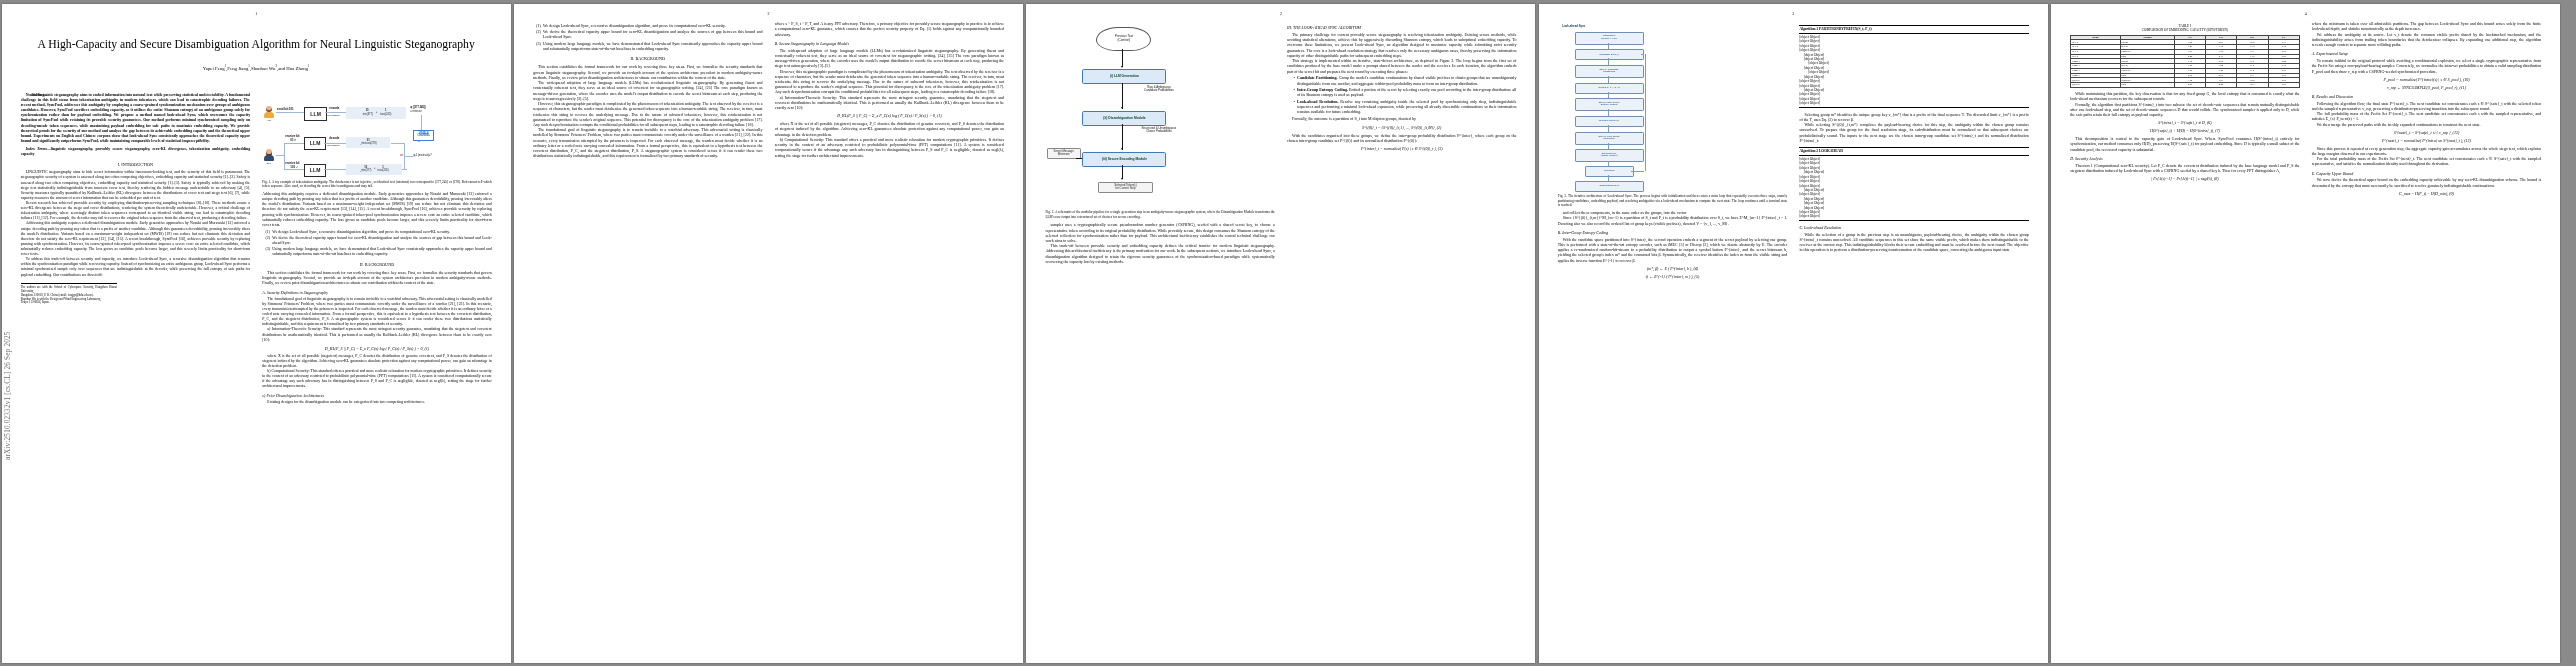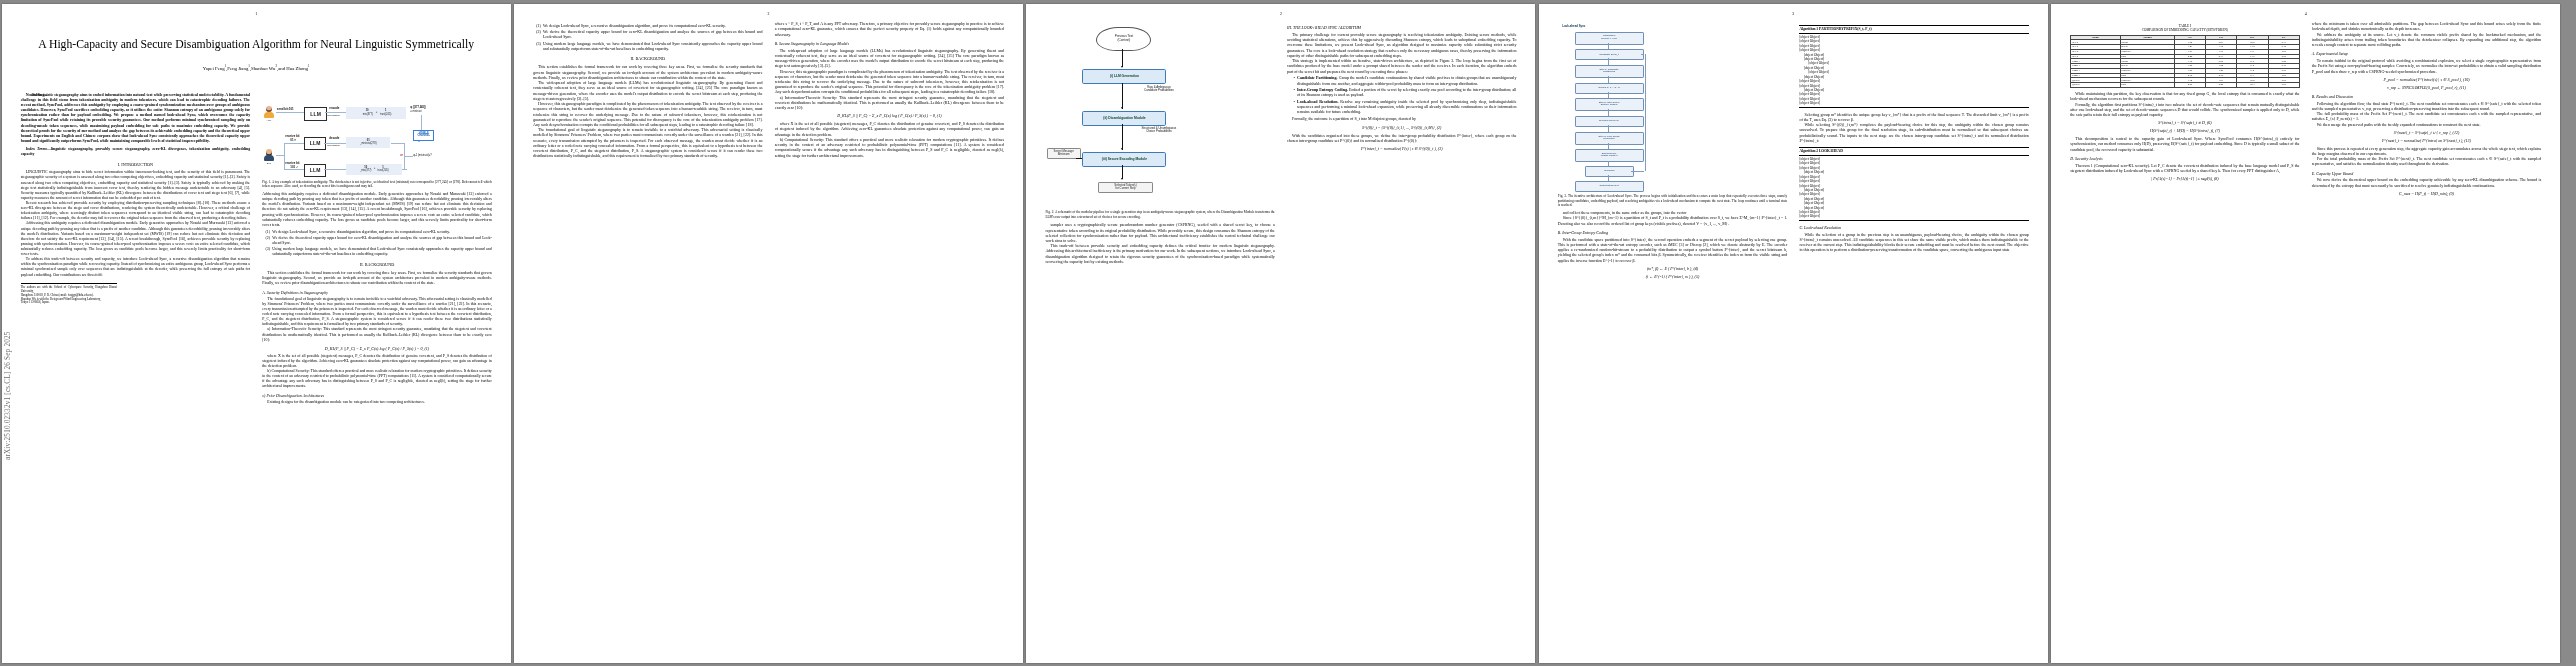--- a/index.html
+++ b/index.html
@@ -79,21 +79,21 @@
 </style>
 </head>
 <body>
 
 <div class="strip">
 
   <div class="page">
     <div class="pagenum">1</div>
     <div class="arxivband">arXiv:2510.02332v1  [cs.CL]  26 Sep 2025</div>
 
-    <h1 class="title">A High-Capacity and Secure Disambiguation Algorithm for Neural Linguistic Symmetrically</h1>
+    <h1 class="title">A High-Capacity and Secure Disambiguation Algorithm for Neural Linguistic Steganography</h1>
 
     <div class="authors">
       <span>Yapei Feng</span><span class="sup">1</span><span>,Feng Jiang</span><span class="sup">1</span><span>,Shanhao Wu</span><span class="sup">2</span><span>,and Hua Zhong</span><span class="sup">1</span>
     </div>
 
     <div class="cols p1" style="margin-top:22px;">
       <div class="col">
         <p class="abs">
           <span class="lbl">Abstract—</span><span>Neural linguistic steganography aims to embed information into natural text while preserving statistical undetectability. A fundamental challenge in this field stems from tokenization ambiguity in modern tokenizers, which can lead to catastrophic decoding failures. The recent method, SyncPool, addresses this ambiguity by employing a coarse-grained synchronization mechanism over groups of ambiguous candidates. However, SyncPool sacrifices embedding capacity, as it utilizes the entire Shannon entropy of an ambiguous group solely for synchronization rather than for payload embedding. We propose a method named look-ahead Sync, which overcomes the capacity limitation of SyncPool while retaining its provable security guarantees. Our method performs minimal synchronized sampling only on decoding-unsafe token sequences, while maximizing payload embedding for safe paths to maximize embedding capacity. We provide theoretical proofs for the security of our method and analyze the gap between its achievable embedding capacity and the theoretical upper bound. Experiments on English and Chinese corpora show that look-ahead Sync consistently approaches the theoretical capacity upper bound and significantly outperforms SyncPool, while maintaining comparable levels of statistical imperceptibility.</span>
         </p>

